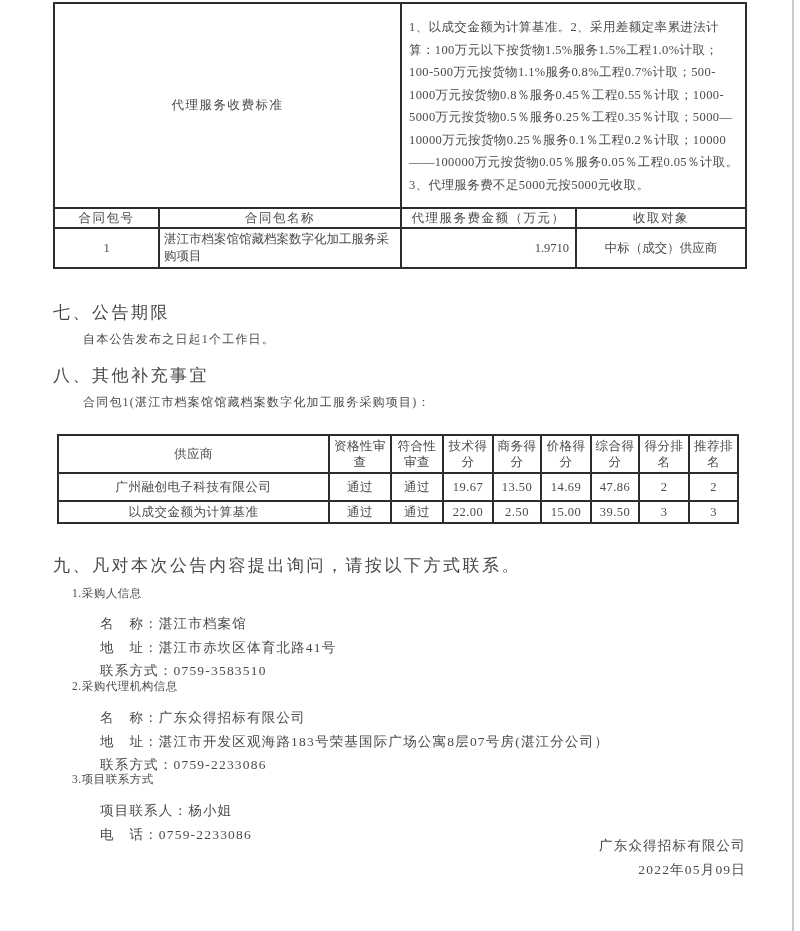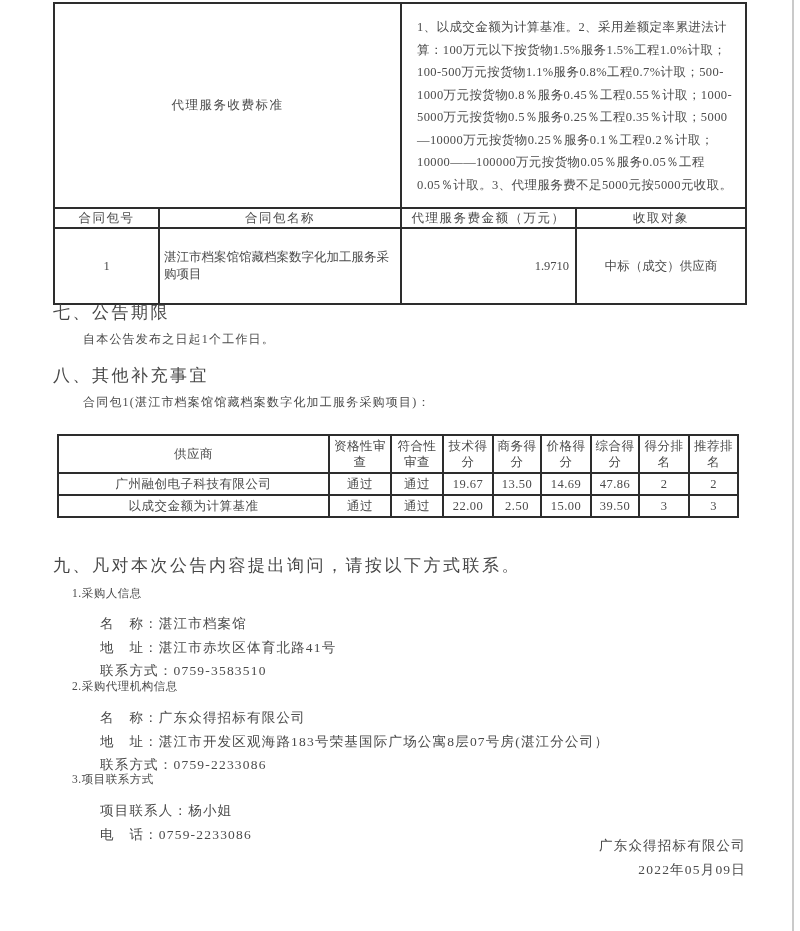--- a/index.html
+++ b/index.html
@@ -10,24 +10,24 @@
     color:#4a4a4a; overflow:hidden;
   }
   .edge-line { position:absolute; top:0; left:792px; width:2px; height:931px; background:#cacaca; }
 
   
   table { border-collapse:collapse; table-layout:fixed; }
   .t1 { position:absolute; left:53px; top:2px; width:692px; }
   .t1 td { border:2px solid #2d2d2d; font-size:12.5px; color:#4a4a4a; vertical-align:middle; overflow:hidden; }
   .fee-label { text-align:center; letter-spacing:1.5px;font-family:Liberation Mono, monospace; }
   .fee-text  { vertical-align:top; text-align:left; font-size:13px; line-height:22.5px;
-               letter-spacing:0.4px; padding:3px 5px 2px 15px; }
+               letter-spacing:0.4px; padding:3px 5px 2px 7px; }
   .t1 .th-cell { text-align:center; letter-spacing:1.5px; }
   .cell-center { text-align:center; }
-  .cell-left   { text-align:left; padding:20px 4px; line-height:17px; letter-spacing:0; }
+  .cell-left   { text-align:left; padding:2px 4px; line-height:17px; letter-spacing:0; }
   .cell-right  { text-align:right; padding-right:6px; }
 
   
   .t2 { position:absolute; left:57px; top:434px; width:680px; }
   .t2 th, .t2 td { border:2px solid #2d2d2d; font-size:12.5px; font-weight:normal;
                    color:#4a4a4a; text-align:center; vertical-align:middle;
                    letter-spacing:0.5px; line-height:16px; padding:2px 2px; overflow:hidden; }
 
   
   .sec-title { position:absolute; left:53px; font-size:17px; letter-spacing:2.5px;
@@ -96,21 +96,21 @@
       <th>供应商</th>
       <th>资格性审查</th>
       <th>符合性审查</th>
       <th>技术得分</th>
       <th>商务得分</th>
       <th>价格得分</th>
       <th>综合得分</th>
       <th>得分排名</th>
       <th>推荐排名</th>
     </tr>
-    <tr style="height:22px">
+    <tr style="height:28px">
       <td>广州融创电子科技有限公司</td>
       <td>通过</td>
       <td>通过</td>
       <td>19.67</td>
       <td>13.50</td>
       <td>14.69</td>
       <td>47.86</td>
       <td>2</td>
       <td>2</td>
     </tr>

